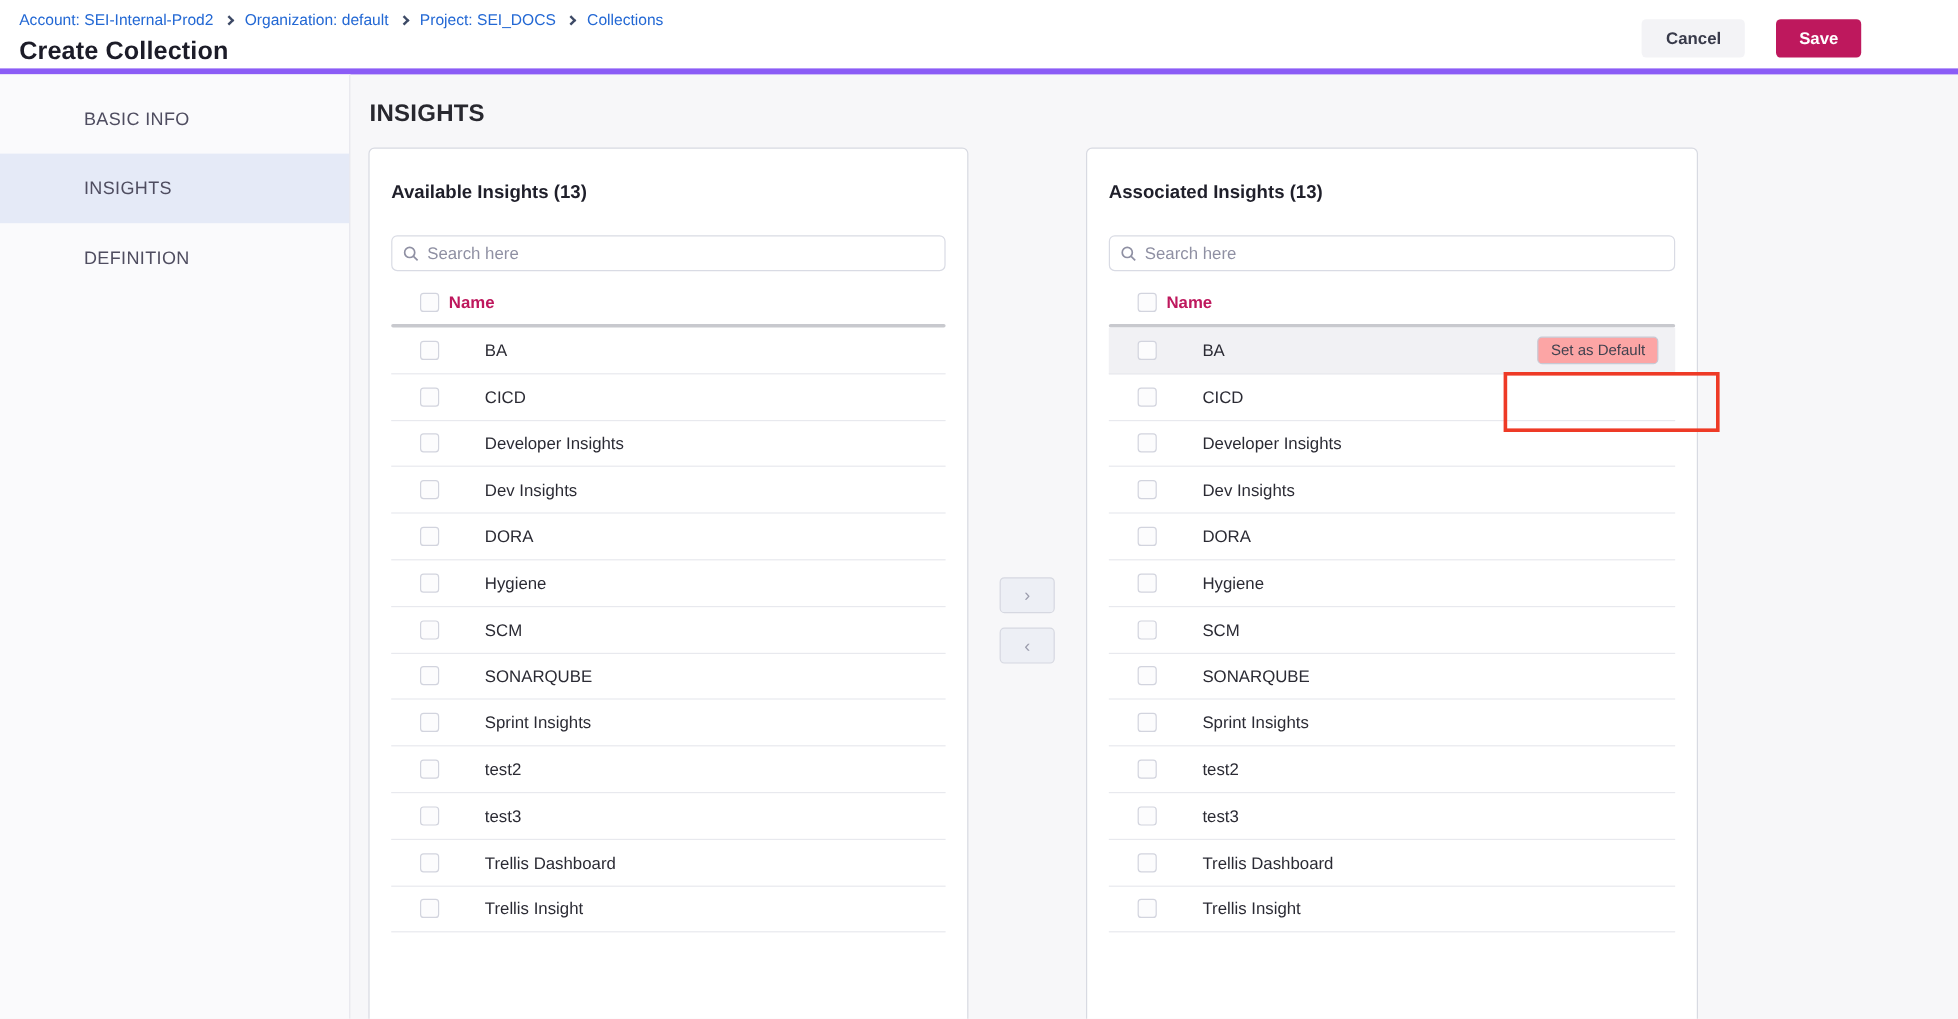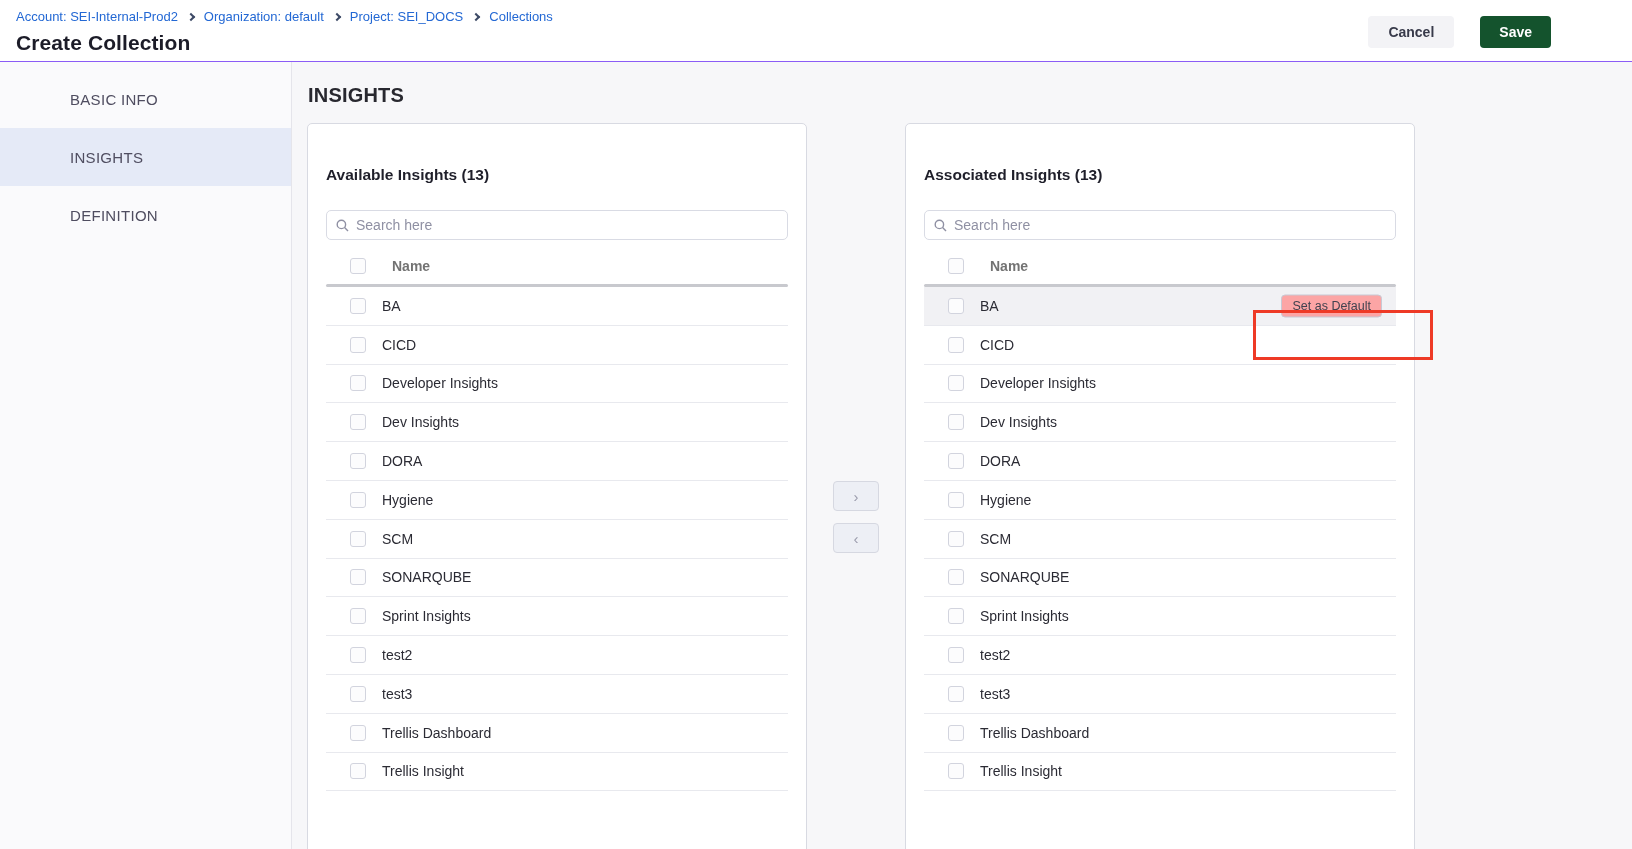--- a/index.html
+++ b/index.html
@@ -6,36 +6,36 @@
   html, body {
     width: 1632px; height: 849px;
     overflow: hidden;
     font-family: "Liberation Sans", sans-serif;
     background: #f7f7f9;
     color: #2b2b34;
   }
   
   .topbar {
     height: 62px; background: #ffffff;
-    border-bottom: 1px solid #8b5cf6;
+    border-bottom: 5px solid #8b5cf6;
     display: flex; justify-content: space-between; align-items: flex-start;
     padding: 9px 81px 0 16px;
   }
   .breadcrumb { display: flex; align-items: center; gap: 9px; font-size: 13px; }
   .crumb-link { color: #2368d4; text-decoration: none; cursor: pointer; }
   .crumb-sep {
     width: 6px; height: 6px;
     border-top: 2px solid #3d4a66; border-right: 2px solid #3d4a66;
     transform: rotate(45deg); display: inline-block; margin: 0 1px;
   }
   .page-title { font-size: 21px; font-weight: 700; color: #1c1c28; margin-top: 7px; letter-spacing: 0.1px; }
   .topbar-actions { display: flex; gap: 26px; margin-top: 7px; }
   .btn { border: none; border-radius: 4px; font-family: inherit; font-size: 14px; font-weight: 600; cursor: pointer; }
   .btn-cancel { background: #f3f3f6; color: #383a4a; padding: 8px 20px; }
-  .btn-save { background: #14532d; color: #ffffff; padding: 8px 19px; }
+  .btn-save { background: #be185d; color: #ffffff; padding: 8px 19px; }
   
   .layout { display: flex; height: 787px; }
   .sidebar {
     width: 292px; flex: 0 0 292px;
     background: #fafafc; border-right: 1px solid #e5e5eb;
     padding-top: 8px;
   }
   .side-item {
     height: 58px; display: flex; align-items: center;
     padding-left: 70px; font-size: 15px; color: #4f4d60;
@@ -46,47 +46,47 @@
   .main-heading { font-size: 20px; font-weight: 600; color: #28282f; margin: 22px 0 0 1px; letter-spacing: 0.2px; }
   .main-subtitle { font-size: 15px; color: #75767f; margin: 14px 0 0 1px; }
   
   .panels { display: flex; margin-top: 16px; align-items: flex-start; }
   .card {
     background: #ffffff; border: 1px solid #d8dae2; border-radius: 5px;
     padding: 18px; height: 760px;
   }
   .card.left { width: 500px; }
   .card.right { width: 510px; }
-  .card-title { font-size: 15.5px; font-weight: 600; color: #1f1f2a; margin-top: 24px; }
+  .card-title { font-size: 15.5px; font-weight: 600; color: #1f1f2a; margin-top: 10px; }
   .searchbox {
     margin-top: 26px; height: 30px;
     border: 1px solid #d9dbe4; border-radius: 5px;
     display: flex; align-items: center; padding: 0 9px; gap: 7px;
     background: #fff;
   }
   .searchbox svg { flex: 0 0 auto; }
   .searchbox input {
     border: none; outline: none; flex: 1; font-family: inherit;
     font-size: 14px; color: #2b2b34; background: transparent;
   }
   .searchbox input::placeholder { color: #8f90a3; }
   .thead { display: flex; align-items: center; height: 36px; margin-top: 8px; }
-  .thead .col-name { font-size: 14px; font-weight: 700; color: #737373; margin-left: 26px; }
+  .thead .col-name { font-size: 14px; font-weight: 700; color: #be185d; margin-left: 8px; }
   .thick-divider { height: 3px; background: #c8c9ce; border-radius: 2px; }
   .trow {
     display: flex; align-items: center; height: 38.8px; position: relative;
     border-bottom: 1px solid #e8e9ee; font-size: 14px; color: #2b2b34;
   }
   .trow.highlighted { background: #f1f1f4; }
   .checkbox {
     width: 16px; height: 16px; flex: 0 0 16px;
     border: 1px solid #d2d4de; border-radius: 3px; background: #fcfcfd;
     margin-left: 24px; cursor: pointer;
   }
-  .row-label { margin-left: 16px; }
+  .row-label { margin-left: 38px; }
   .set-default-btn {
     position: absolute; right: 14px; top: 50%; transform: translateY(-50%);
     height: 23px; padding: 0 10px;
     background: #fca5a5; border: 1px solid #c7c9d4; border-radius: 4px;
     font-family: inherit; font-size: 12.5px; color: #41424f; cursor: pointer;
   }
   
   .transfer-col {
     width: 98px; flex: 0 0 98px;
     display: flex; flex-direction: column; align-items: center;

